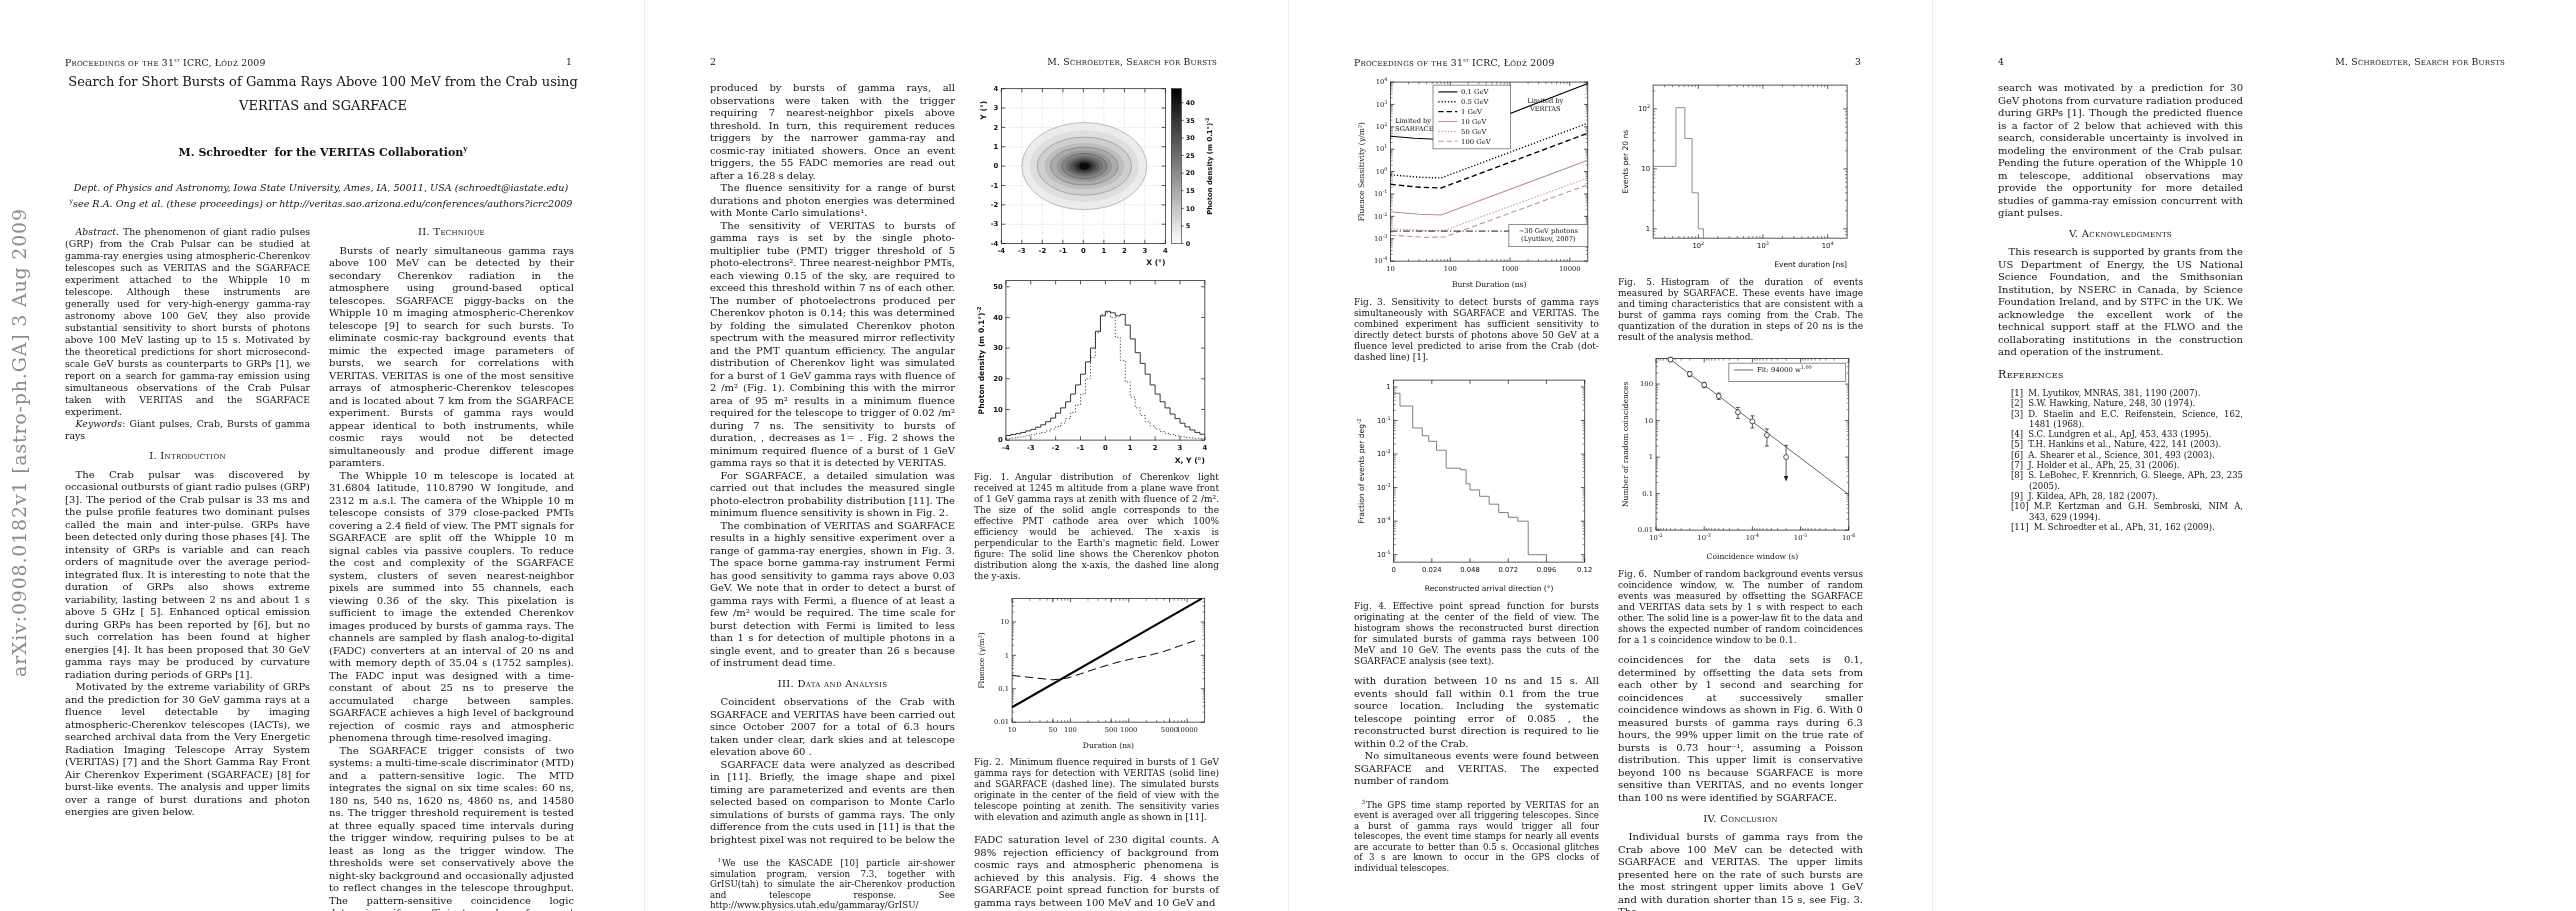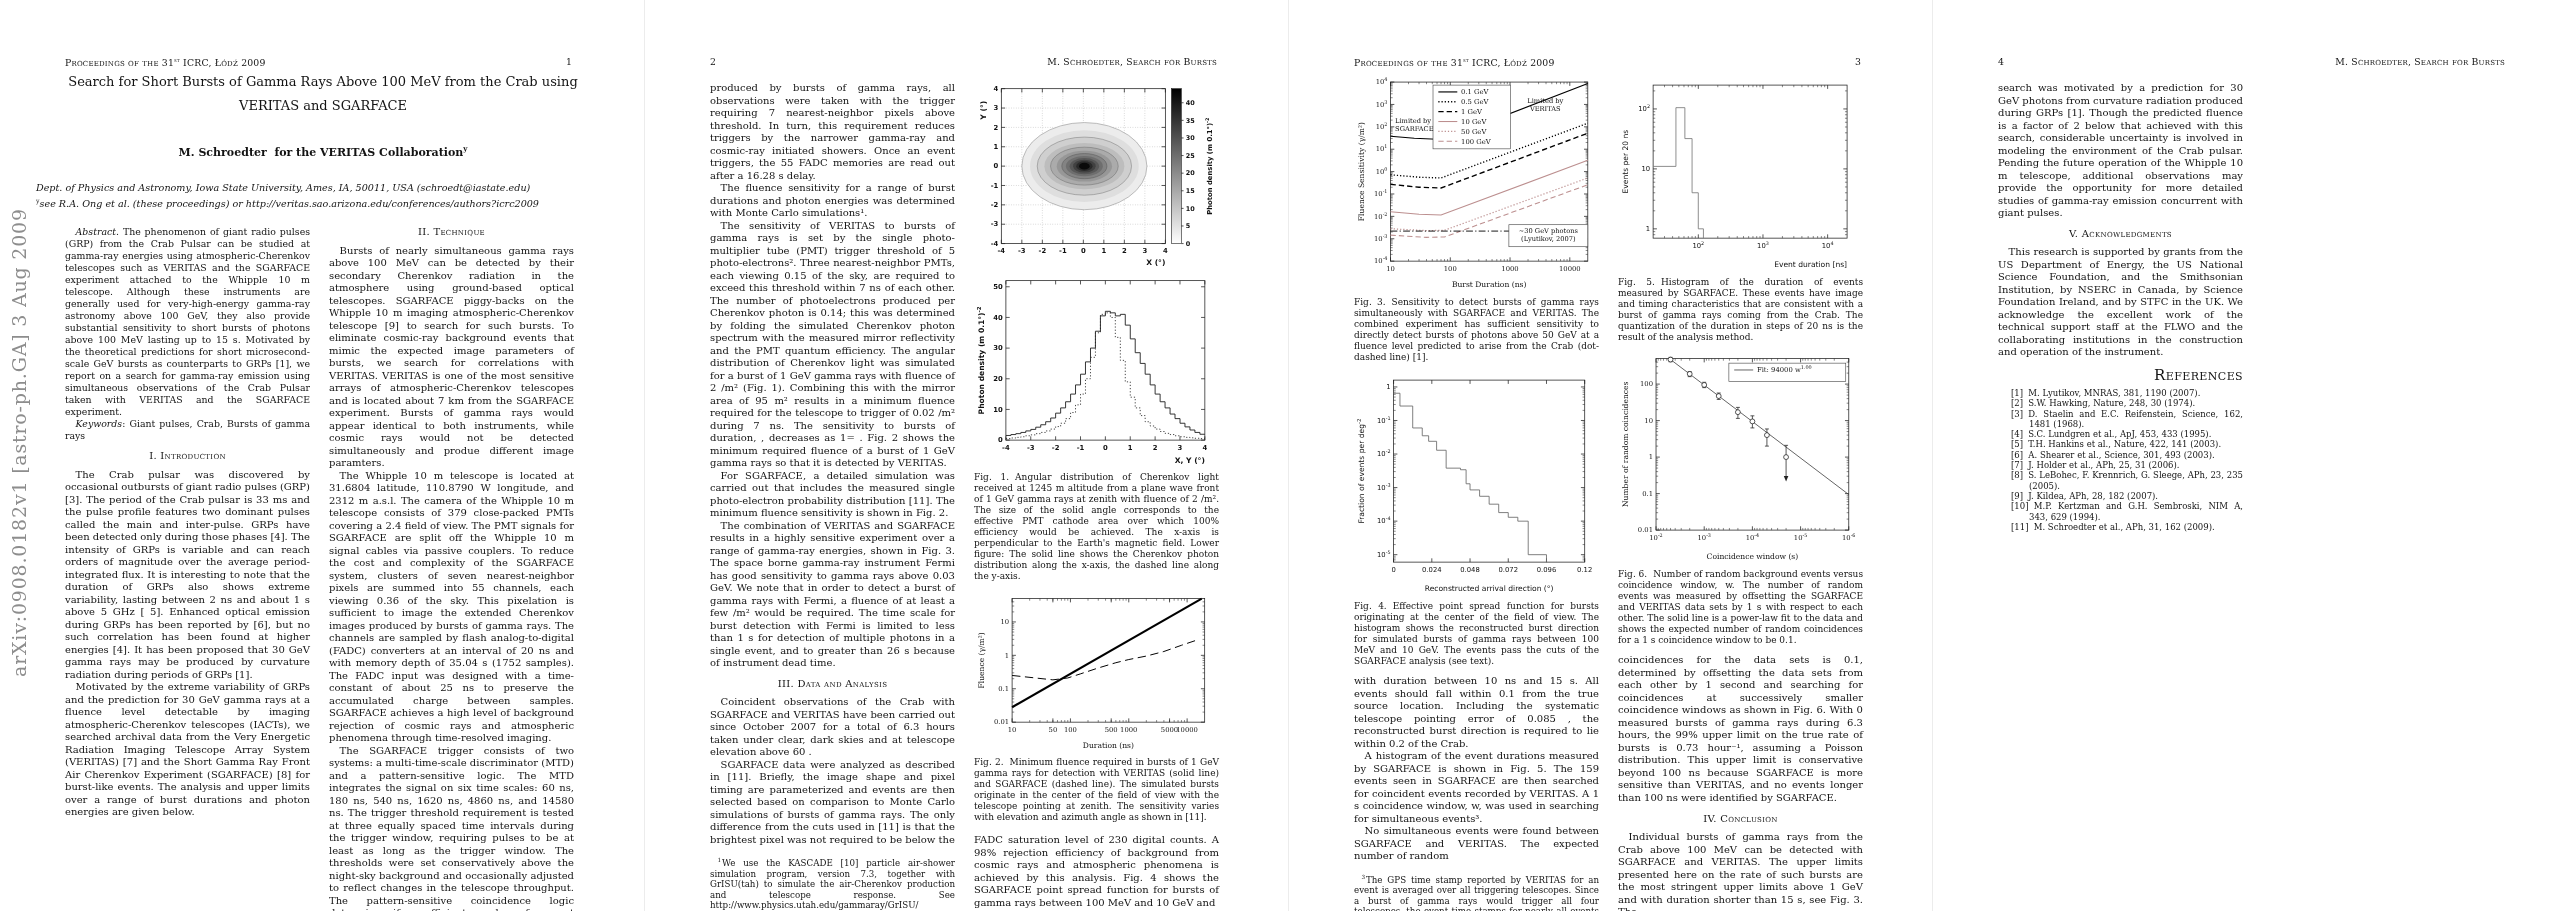--- a/index.html
+++ b/index.html
@@ -6,37 +6,37 @@
   body{width:2576px;height:911px;background:#ffffff;position:relative;overflow:hidden;
        font-family:"DejaVu Serif",serif;color:#131313;}
   .page{position:absolute;top:0;width:644px;height:911px;background:#fff;overflow:hidden;}
   .page+.page{border-left:0.8px solid #ececec;}
   .hdr{position:absolute;top:56px;left:65px;width:507px;font-size:9.3px;display:flex;justify-content:space-between;}
   .rh{font-variant:small-caps;letter-spacing:0.2px;}
   .hdr sup{font-size:64%;vertical-align:super;}
   .title{position:absolute;top:70px;left:64px;width:518px;text-align:center;font-size:13px;line-height:23.5px;}
   .author{position:absolute;top:144px;left:64px;width:518px;text-align:center;font-size:11px;font-weight:bold;}
   .author sup{font-size:65%;}
-  .affil{position:absolute;top:181px;left:36px;width:548px;font-style:italic;font-size:9.6px;line-height:13.3px;}
+  .affil{position:absolute;top:181px;left:47px;width:548px;text-align:center;font-style:italic;font-size:9.6px;line-height:13.3px;}
   .affil sup{font-size:65%;font-style:normal;}
   .col{position:absolute;width:245px;font-size:10px;line-height:12.5px;text-align:justify;}
   .col p{margin:0;text-indent:10.6px;}
   .col p.noind{text-indent:0;}
   .abs{font-weight:normal;font-size:9.4px;line-height:12px;}
   .schead{font-variant:small-caps;text-align:center;text-indent:0;font-size:10px;
           letter-spacing:0.3px;margin:8.4px 0 6px 0;}
   .cap{font-size:9px;line-height:11px;text-align:justify;margin:3.8px 0 8.4px 0;}
   .capl{margin-right:6px;}
   .fns{margin-top:9px;font-size:8.7px;line-height:10.5px;text-align:justify;}
   .fn{text-indent:7.6px;}
   .fn sup{font-size:65%;margin-right:0.8px;}
   .refs{font-size:8.5px;line-height:10.3px;}
   .ref{padding-left:31px;text-indent:-18px;text-align:justify;}
   .refm{margin-right:5.3px;}
-  .refhead{font-variant:small-caps;text-align:right;font-size:15px;letter-spacing:0.4px;margin:10.6px 0 6px 0;}
+  .refhead{font-variant:small-caps;text-align:left;font-size:11px;letter-spacing:0.4px;margin:10.6px 0 6px 0;}
   .arxiv{position:absolute;left:7.6px;top:677px;transform-origin:0 0;transform:rotate(-90deg);
          font-size:19px;color:#8d8d8d;letter-spacing:0.8px;white-space:nowrap;font-family:"DejaVu Serif",serif;}
   svg.fig{display:block;margin:0 0 1.5px 0;}
   sup{vertical-align:super;}
 </style>
 </head>
 <body>
 
 <div class="page" style="left:0">
   <div class="hdr">
@@ -772,21 +772,20 @@
         <line x1="52" y1="25.315078380317175" x2="54.8" y2="25.315078380317175" stroke="#222" stroke-width="0.7"></line>
         <line x1="304" y1="25.315078380317175" x2="301.2" y2="25.315078380317175" stroke="#222" stroke-width="0.7"></line>
         <line x1="52" y1="23.05251366733725" x2="54.8" y2="23.05251366733725" stroke="#222" stroke-width="0.7"></line>
         <line x1="304" y1="23.05251366733725" x2="301.2" y2="23.05251366733725" stroke="#222" stroke-width="0.7"></line>
         <path d="M52.0 29.3 L60.4 29.3 L60.4 46.2 L77.2 46.2 L77.2 75.1 L89.8 75.1 L89.8 85.4 L98.2 85.4 L98.2 92.7 L108.7 92.7 L108.7 104.5 L121.3 104.5 L121.3 128.1 L140.2 128.1 L140.2 130.2 L147.6 130.2 L147.6 148.7 L152.8 148.7 L152.8 156.8 L165.4 156.8 L165.4 165.2 L178.0 165.2 L178.0 175.6 L190.6 175.6 L190.6 186.7 L203.2 186.7 L203.2 192.9 L215.8 192.9 L215.8 198.0 L229.5 198.0 L229.5 242.2 L253.6 242.2 L253.6 252" fill="none" stroke="#666" stroke-width="1.1"></path>
         <text x="178" y="290" font-family="&quot;DejaVu Sans&quot;,sans-serif" font-size="10" font-weight="normal" fill="#111" text-anchor="middle">Reconstructed arrival direction (°)</text>
         <text x="13" y="132" font-family="&quot;DejaVu Sans&quot;,sans-serif" font-size="10" font-weight="normal" fill="#111" text-anchor="middle" transform="rotate(-90 13 132)"><tspan>Fraction of events per deg</tspan><tspan dy="-4" font-size="72%">-2</tspan></text>
       </svg>
     <div class="cap"><span class="capl">Fig. 4.</span><span>Effective point spread function for bursts originating at the center of the field of view. The histogram shows the reconstructed burst direction for simulated bursts of gamma rays between 100 MeV and 10 GeV. The events pass the cuts of the SGARFACE analysis (see text).</span></div>
     <p class="noind">with duration between 10 ns and 15 s. All events should fall within 0.1 from the true source location. Including the systematic telescope pointing error of 0.085 , the reconstructed burst direction is required to lie within 0.2 of the Crab.</p>
-    <p>A histogram of the event durations measured by SGARFACE is shown in Fig. 5. The 159 events seen in SGARFACE are then searched for coincident events recorded by VERITAS. A 1 s coincidence window, w, was used in searching for simultaneous events³.</p>
     <p>No simultaneous events were found between SGARFACE and VERITAS. The expected number of random</p>
     <div class="fns">
       <div class="fn"><sup>3</sup><span>The GPS time stamp reported by VERITAS for an event is averaged over all triggering telescopes. Since a burst of gamma rays would trigger all four telescopes, the event time stamps for nearly all events are accurate to better than 0.5 s. Occasional glitches of 3 s are known to occur in the GPS clocks of individual telescopes.</span></div>
     </div>
   </div>
   <div class="col" style="left:329px;top:76px">
     <svg class="fig" id="fig5" width="243" height="197" viewBox="0 0 320 260" style="font-size:13px">
         <rect x="46" y="12" width="256" height="202" fill="none" stroke="#222" stroke-width="1"></rect>
         <line x1="105.64544037000692" y1="214" x2="105.64544037000692" y2="209" stroke="#222" stroke-width="1"></line>
         <line x1="105.64544037000692" y1="12" x2="105.64544037000692" y2="17" stroke="#222" stroke-width="1"></line>

